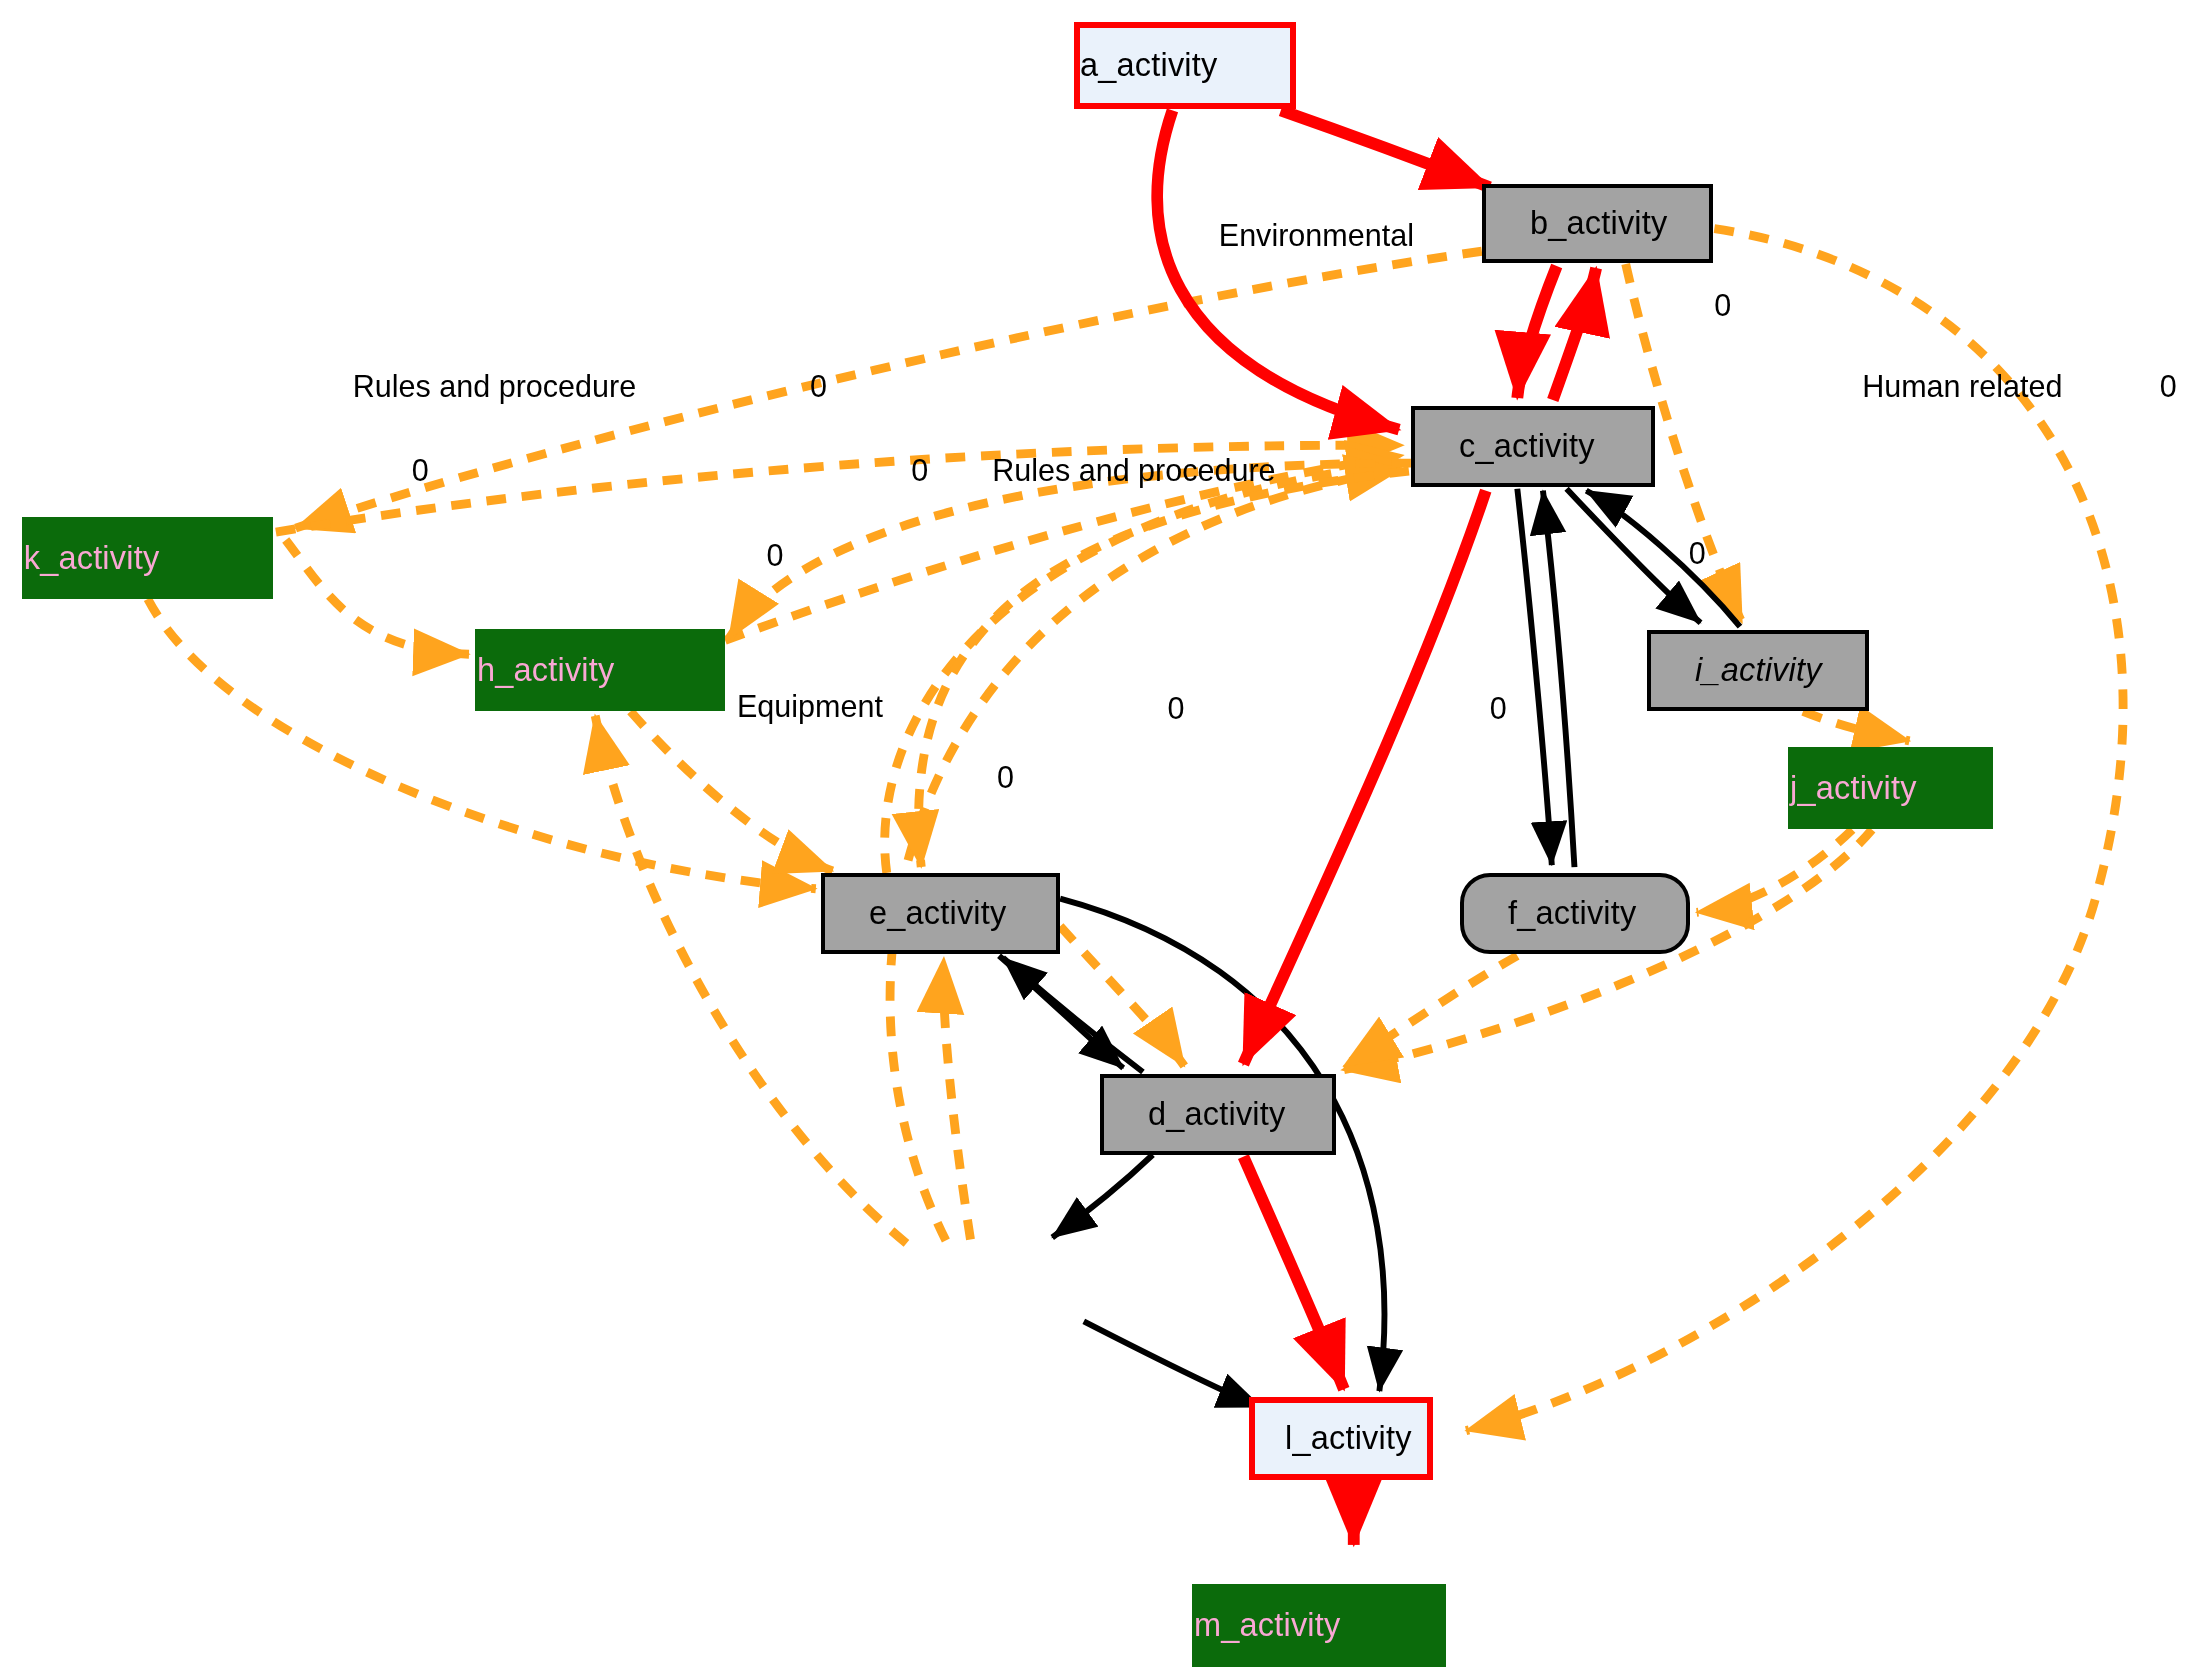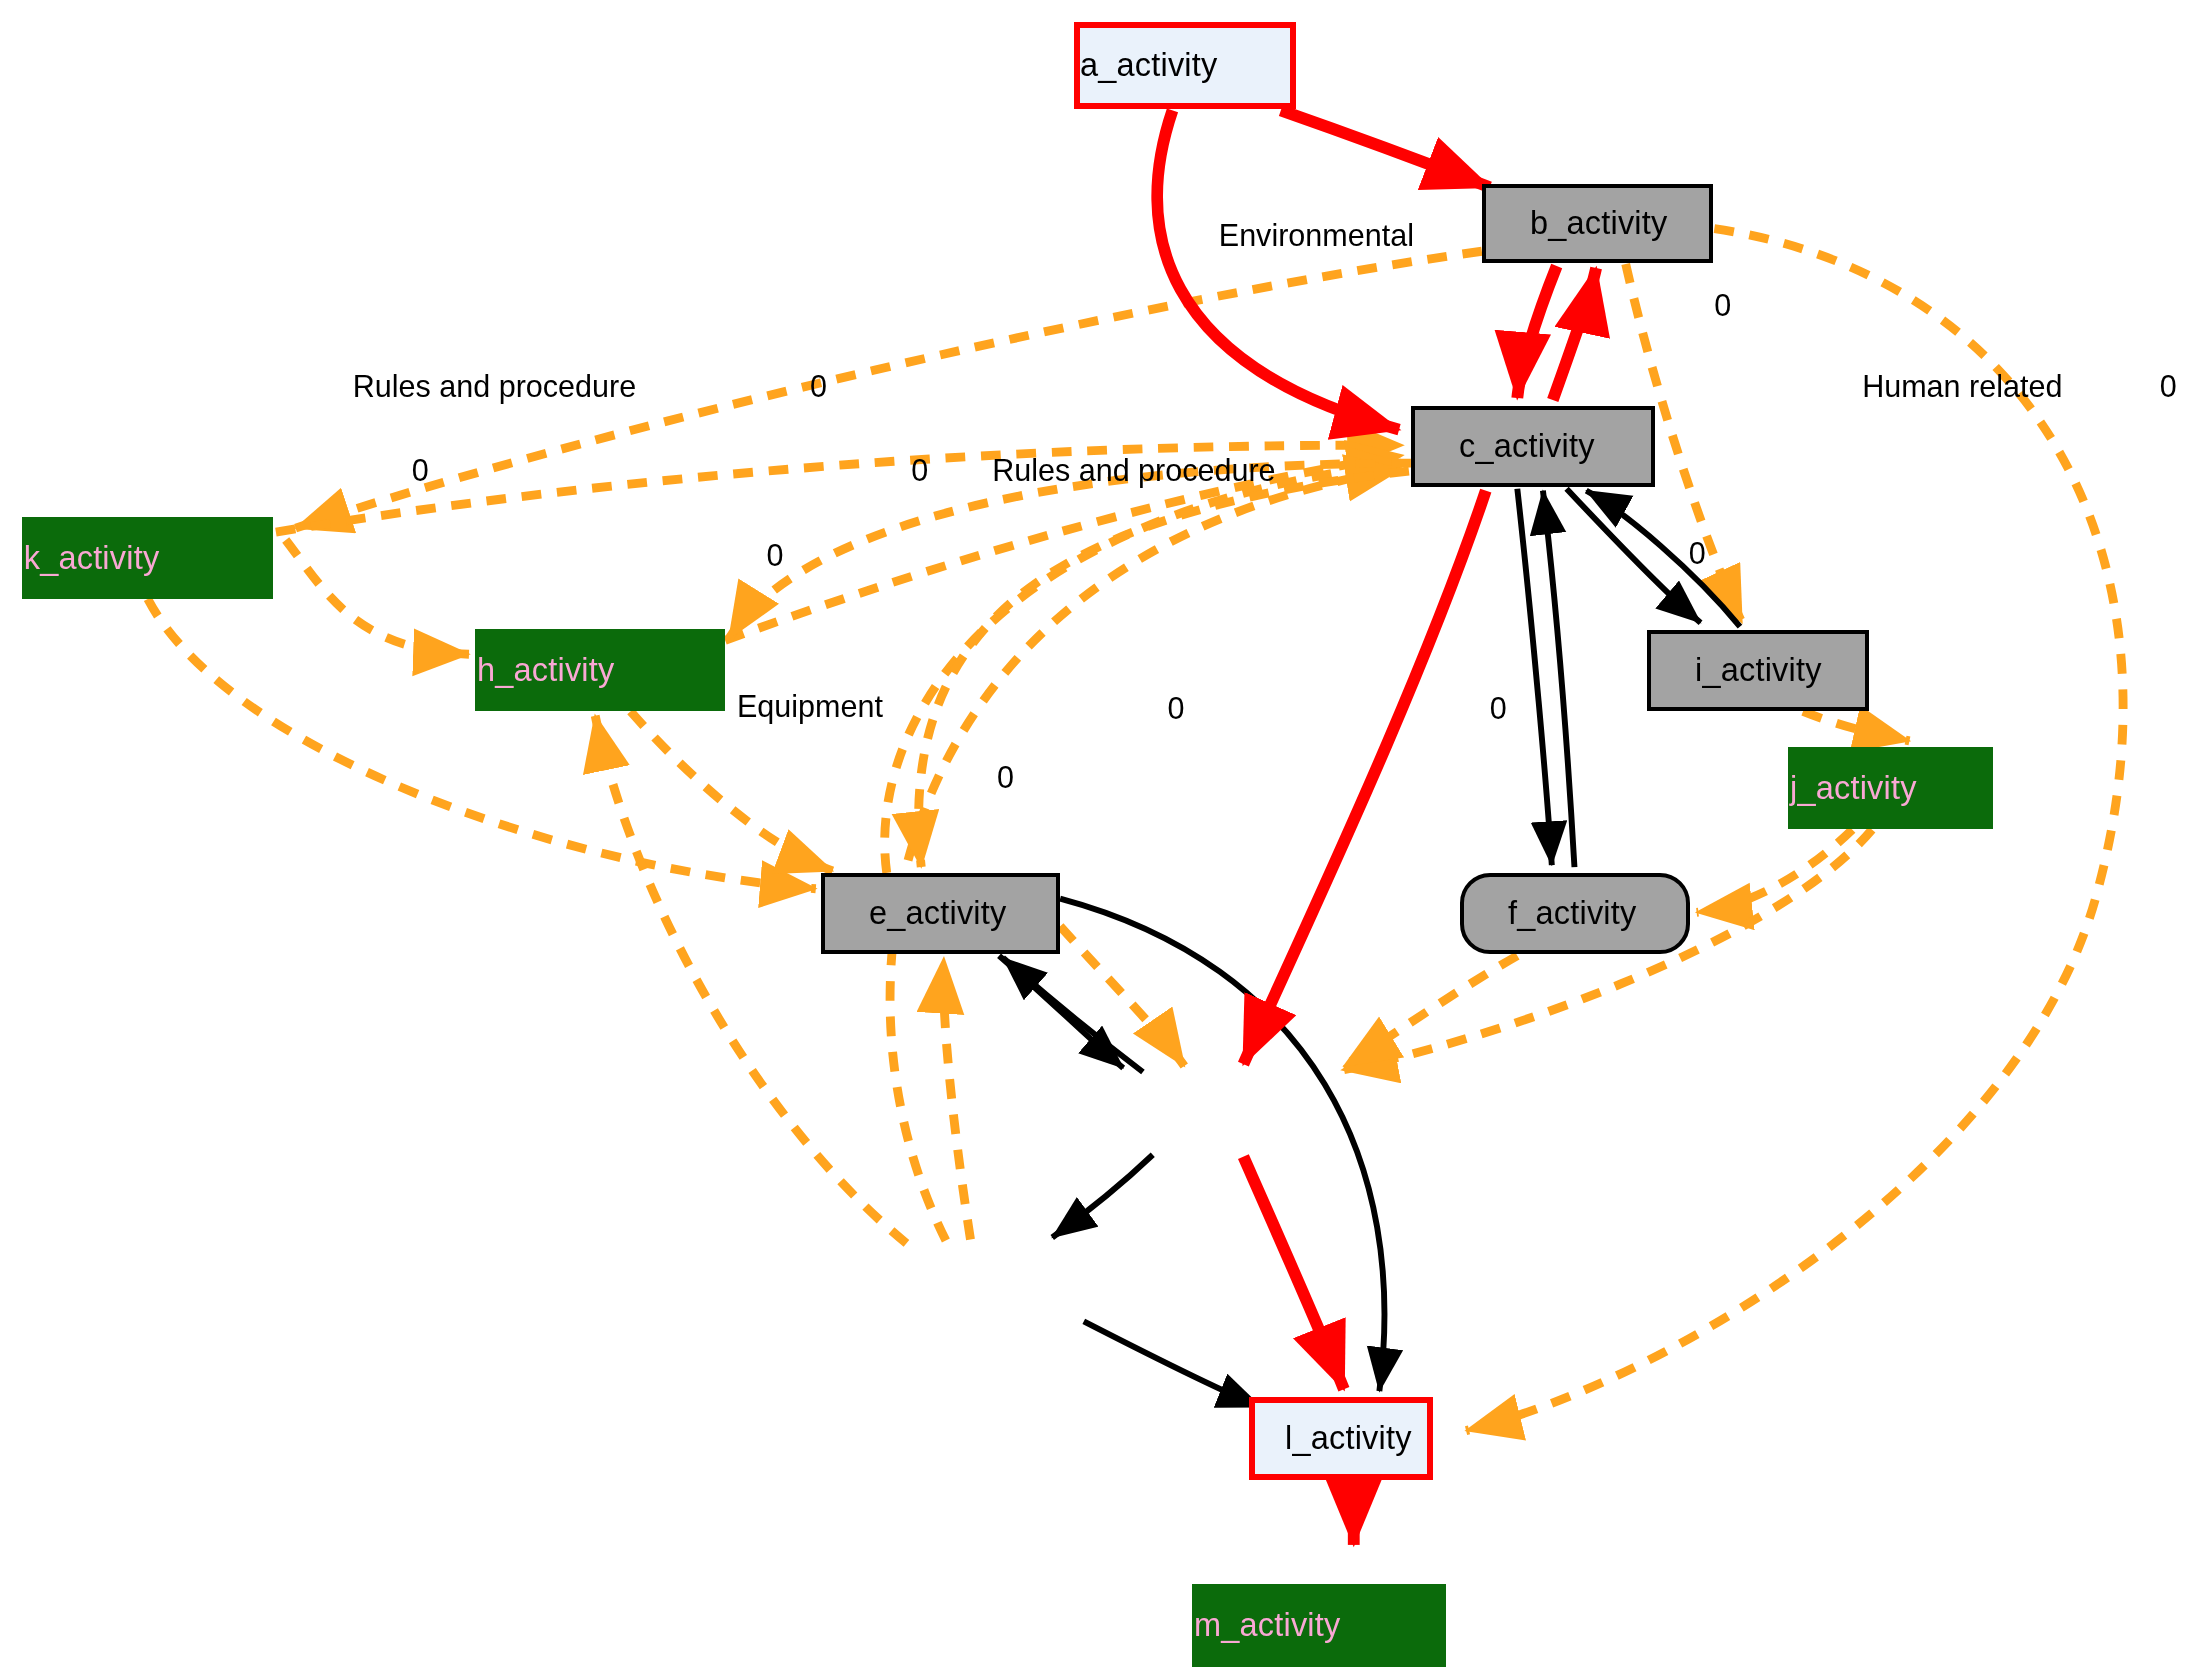--- a/index.html
+++ b/index.html
@@ -143,36 +143,39 @@
   </div>
 
   <div class="node green" style="left:21.7px;top:517px;width:251px;height:82px;">
     <span>k_activity</span>
   </div>
 
   <div class="node green" style="left:475px;top:629px;width:250px;height:82px;">
     <span>h_activity</span>
   </div>
 
-  <div class="node blue" style="left:1647px;top:630px;width:222px;height:81px;">
+  <div class="node blue" style="left:1647px;top:630px;width:222px;height:81px;font-style:italic;">
     <span>i_activity</span>
   </div>
 
   <div class="node green" style="left:1788px;top:747px;width:205px;height:82px;">
     <span>j_activity</span>
   </div>
 
   <div class="node blue" style="left:821px;top:873px;width:239px;height:81px;">
     <span>e_activity</span>
   </div>
 
   <div class="node blue" style="left:1460px;top:873px;width:230px;height:81px;border-radius:30px;">
     <span>f_activity</span>
   </div>
 
+  <div class="node blue" style="left:1100px;top:1074px;width:236px;height:81px;">
+    <span>d_activity</span>
+  </div>
 
 
   <div class="node blue-red" style="left:1249px;top:1397px;width:184px;height:83px;padding-left:30px;">
     <span>l_activity</span>
   </div>
 
   <div class="node green" style="left:1192px;top:1552px;width:254px;height:83px;margin-top:32px;">
     <span>m_activity</span>
   </div>
 

